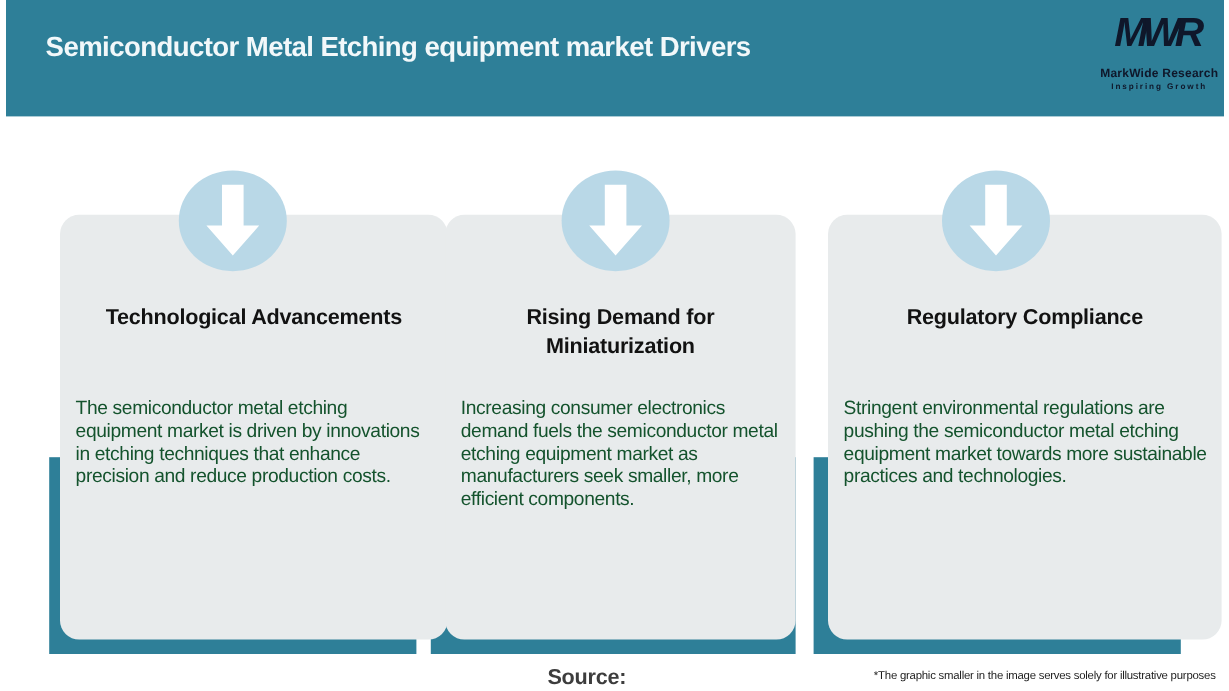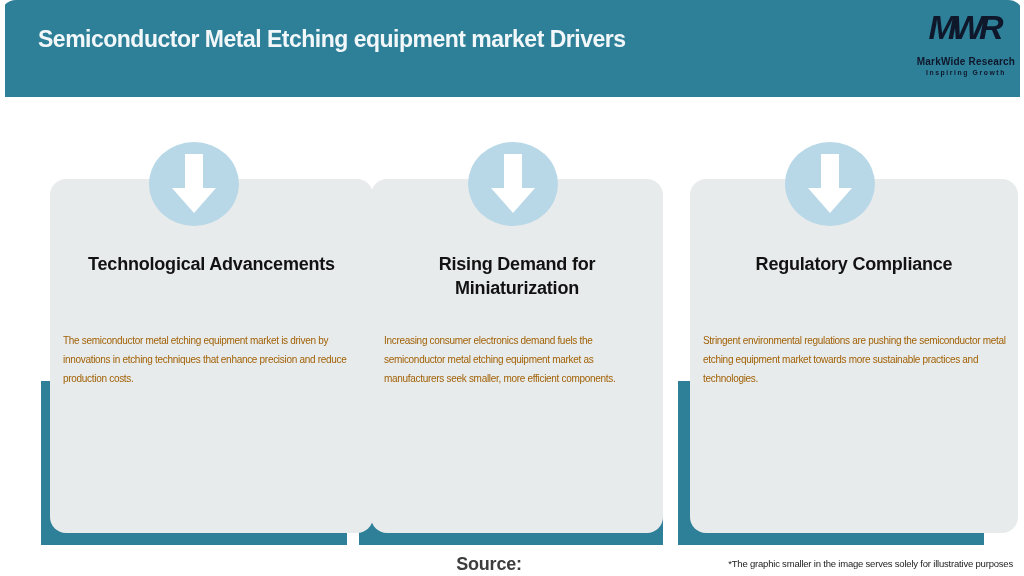--- a/index.html
+++ b/index.html
@@ -1,19 +1,19 @@
 <!DOCTYPE html>
 <html><head>
 <meta charset="utf-8">
 <style>
   html, body { margin: 0; padding: 0; background: #ffffff; }
   body { font-family: "Liberation Sans", sans-serif; }
   .stage {
     position: relative; width: 1024px; height: 576px;
-    background: #ffffff; overflow: hidden; border-radius: 16px;
+    background: #ffffff; overflow: hidden;
   }
 
   
   .banner {
     position: absolute; left: 5px; top: 0; width: 1015px; height: 97px;
     background: #2e7f98;
   }
   .banner-title {
     position: absolute; left: 33px; top: 25px;
     font-size: 23px; font-weight: bold; letter-spacing: -0.5px;
@@ -55,21 +55,21 @@
   .card-2 { left: 371px; width: 292px; }
   .card-3 { left: 690px; width: 328px; }
 
   .card-title {
     position: absolute; top: 73px; left: 0; right: 0; padding: 0 28px;
     text-align: center; font-size: 18px; font-weight: bold;
     letter-spacing: -0.2px; line-height: 24px; color: #121212;
   }
   .card-body {
     position: absolute; top: 152px; left: 13px; right: 9px;
-    font-size: 10px; letter-spacing: -0.3px; line-height: 19px; color: #a16207;
+    font-size: 16px; letter-spacing: -0.3px; line-height: 19px; color: #14532d;
     text-align: left;
   }
 
   
   .badge {
     position: absolute; top: 142px; width: 90px; height: 84px;
     background: #b9d8e7; border-radius: 50%;
   }
   .badge-1 { left: 149px; }
   .badge-2 { left: 468px; }

